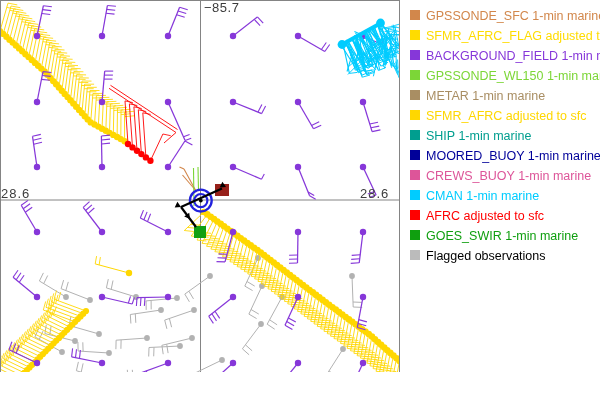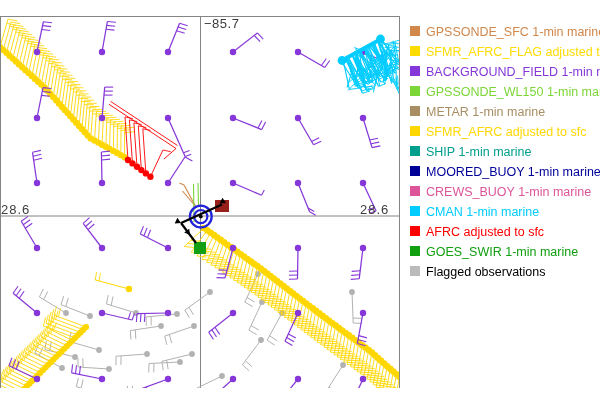--- a/index.html
+++ b/index.html
@@ -1,14 +1,14 @@
 <!DOCTYPE html>
 <html><head><meta charset="utf-8"><style>
 html,body{margin:0;padding:0;background:#fff;}
-#c{width:600px;height:372px;overflow:hidden;position:relative;margin-top:16px;}
+#c{width:600px;height:372px;overflow:hidden;position:relative;}
 </style></head><body>
 <div id="c"><svg width="600" height="400" viewBox="0 0 600 400">
       <rect width="600" height="400" fill="#ffffff"></rect>
       <defs>
         <clipPath id="pc">
           <rect x="1" y="1" width="398" height="397"></rect>
         </clipPath>
       </defs>
       <rect x="0.5" y="0.5" width="399" height="398" fill="none" stroke="#848484" stroke-width="1"></rect>
       <g clip-path="url(#pc)">

